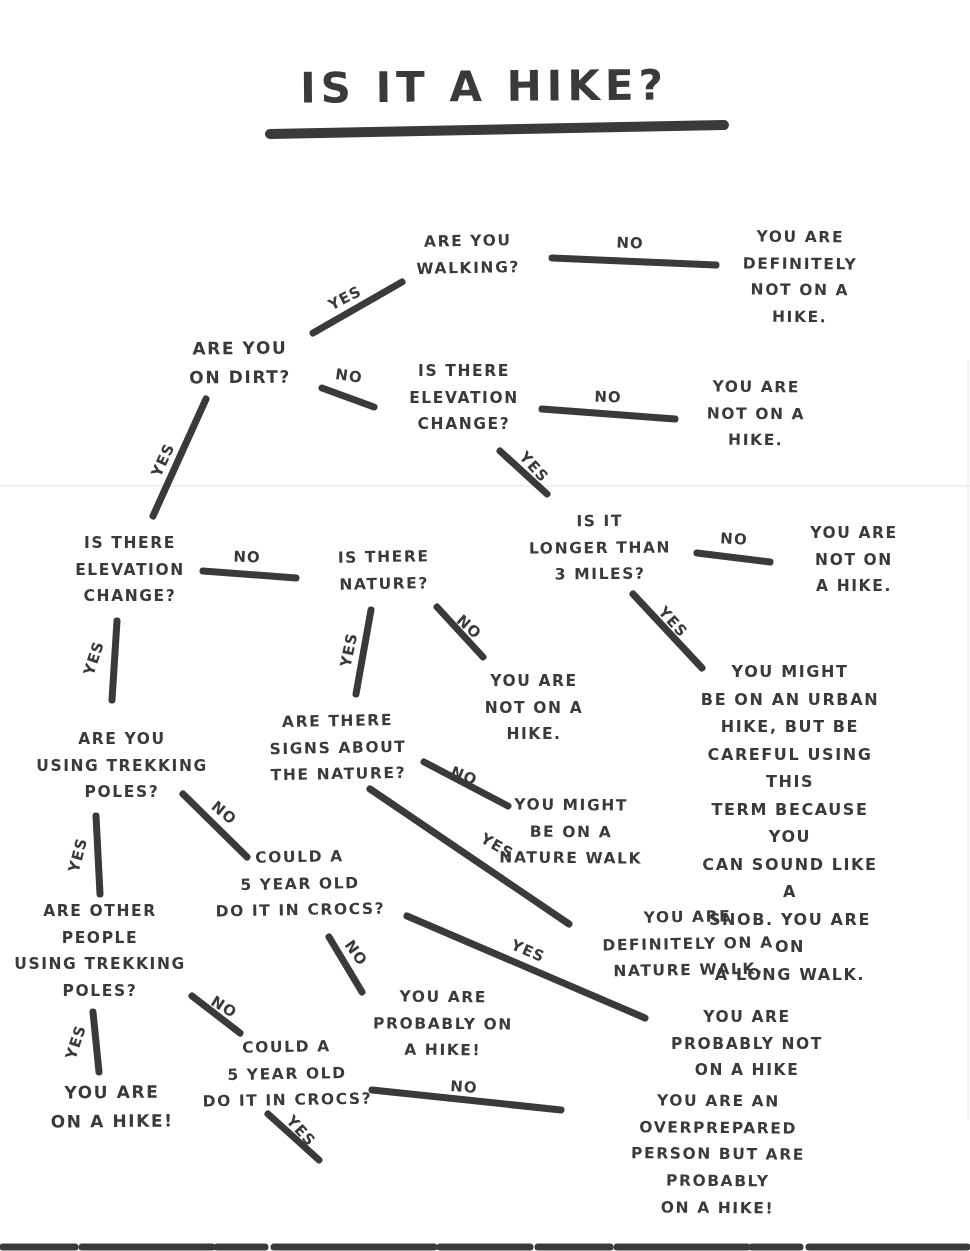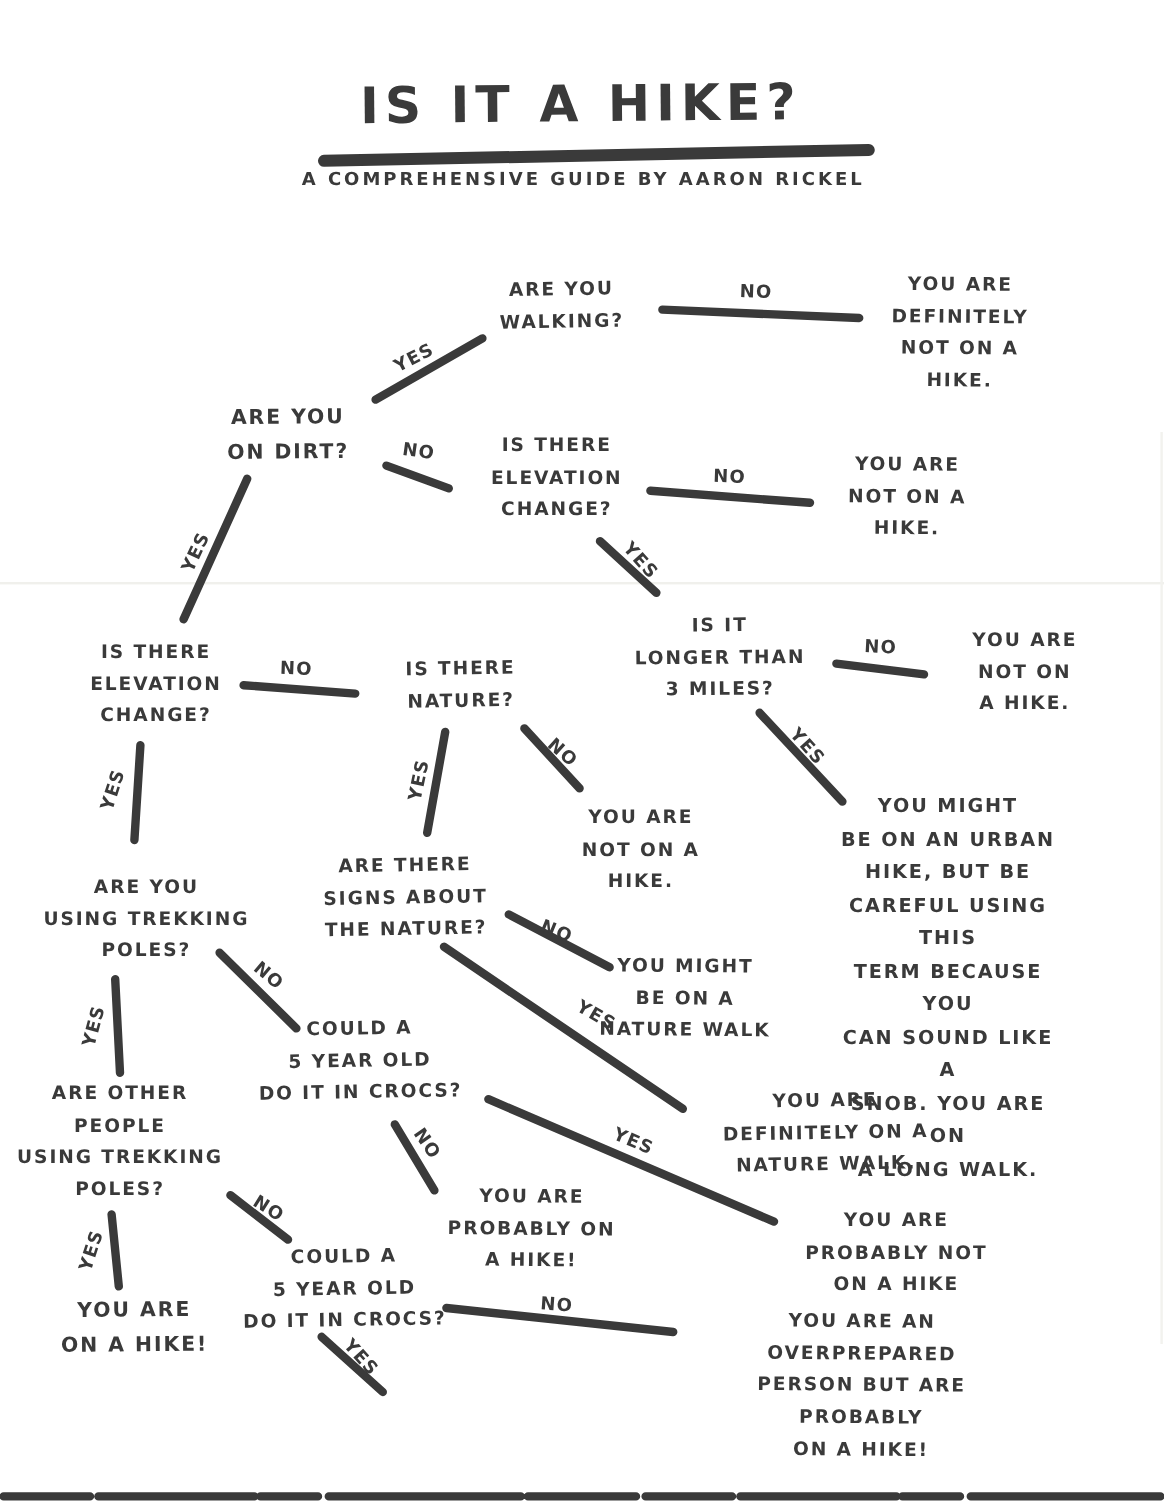--- a/index.html
+++ b/index.html
@@ -79,21 +79,20 @@
     <line x1="407" y1="916" x2="645" y2="1018"></line>
     <line x1="93" y1="1012" x2="99" y2="1072"></line>
     <line x1="192" y1="996" x2="240" y2="1033"></line>
     <line x1="372" y1="1090" x2="561" y2="1110"></line>
     <line x1="268" y1="1114" x2="319" y2="1160"></line>
 
     <line x1="3" y1="1247" x2="967" y2="1247" stroke-dasharray="72 7 130 5 48 9 160 6 90 8"></line>
   </svg>
 
   <div class="title">IS IT A HIKE?</div>
-  <div class="subtitle">A COMPREHENSIVE GUIDE BY AARON RICKEL</div>
 
   <div class="node" style="left:468px;top:228px;--r:-1deg">ARE YOU
 WALKING?</div>
   <div class="node" style="left:800px;top:224px;--r:0.5deg">YOU ARE
 DEFINITELY
 NOT ON A
 HIKE.</div>
   <div class="node" style="left:240px;top:334px;--r:-0.5deg;font-size:17px">ARE YOU
 ON DIRT?</div>
   <div class="node" style="left:464px;top:358px;--r:0deg">IS THERE

